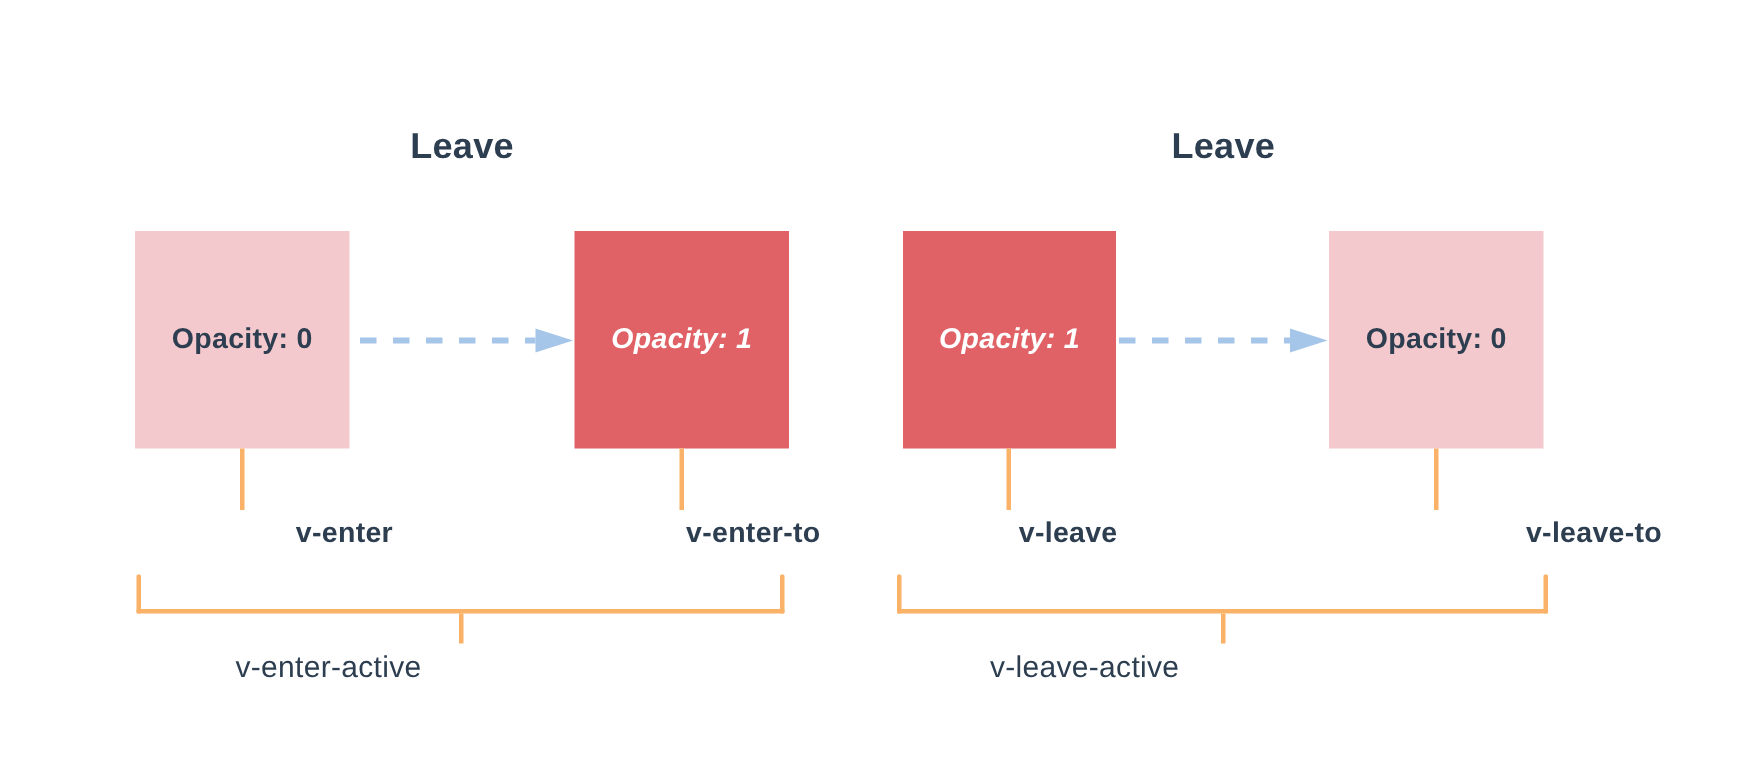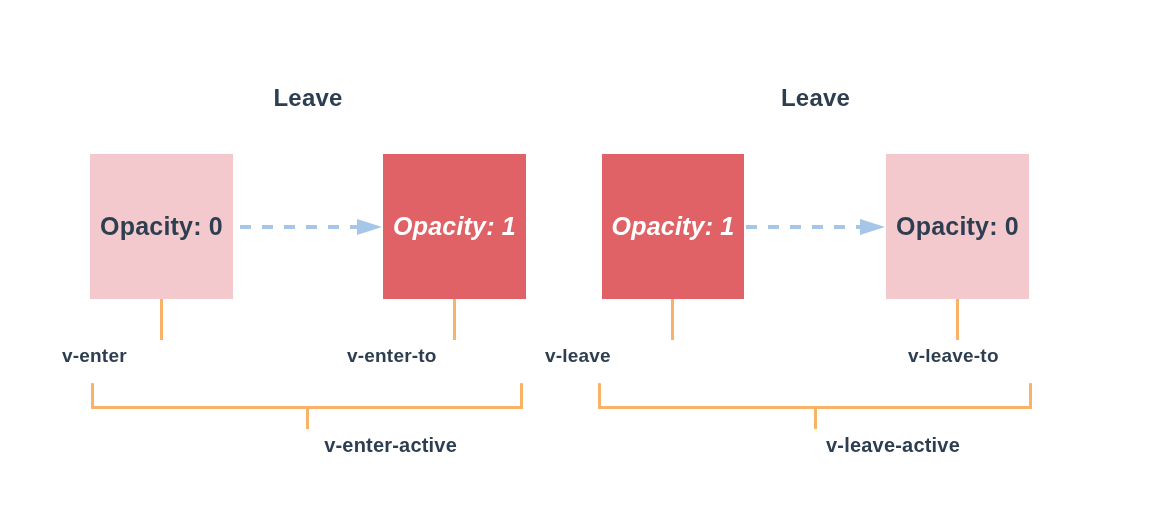--- a/index.html
+++ b/index.html
@@ -39,21 +39,21 @@
     top: 154px;
     width: 143px;
     height: 145px;
     display: flex;
     align-items: center;
     justify-content: center;
   }
   .box.faded { background: var(--box-faded); }
   .box.solid { background: var(--box-solid); }
   .box-label {
-    font-size: 25px;
+    font-size: 19px;
     font-weight: 600;
     letter-spacing: 0.2px;
   }
   .box.faded .box-label { color: var(--text-dark); }
   .box.solid .box-label { color: var(--text-light); font-style: italic; }
   .arrow {
     position: absolute;
     top: 218px;
     overflow: visible;
   }
@@ -68,21 +68,21 @@
     position: absolute;
     top: 299px;
     width: 3px;
     height: 41px;
     background: var(--bracket-orange);
   }
   .class-label {
     position: absolute;
     top: 345px;
     width: 200px;
-    text-align: left;
+    text-align: right;
     font-size: 19px;
     font-weight: 700;
     color: var(--text-dark);
     letter-spacing: 0.2px;
   }
   .bracket {
     position: absolute;
     top: 383px;
     height: 48px;
   }
@@ -112,23 +112,23 @@
     margin-left: -1.5px;
     top: 26px;
     width: 3px;
     height: 20px;
     background: var(--bracket-orange);
   }
   .active-label {
     position: absolute;
     top: 434px;
     width: 300px;
-    text-align: right;
+    text-align: left;
     font-size: 20px;
-    font-weight: 700;
+    font-weight: 400;
     color: var(--text-dark);
     letter-spacing: 0.2px;
   }
 </style>
 </head>
 <body>
 
 <div class="canvas">
 
   <div>

